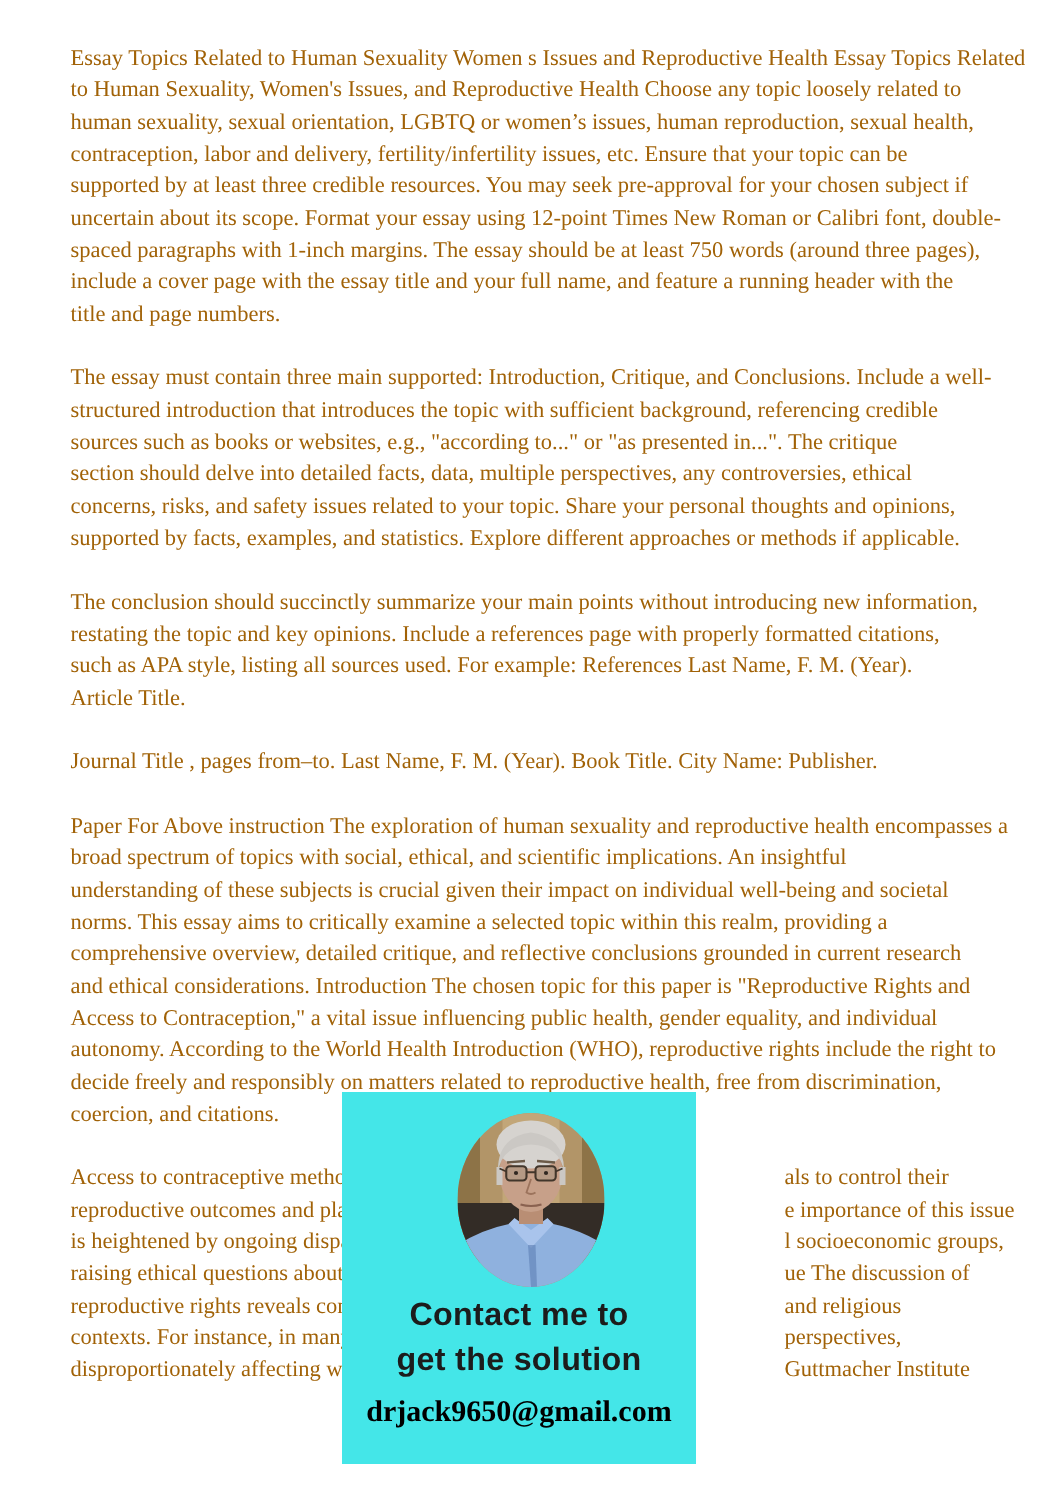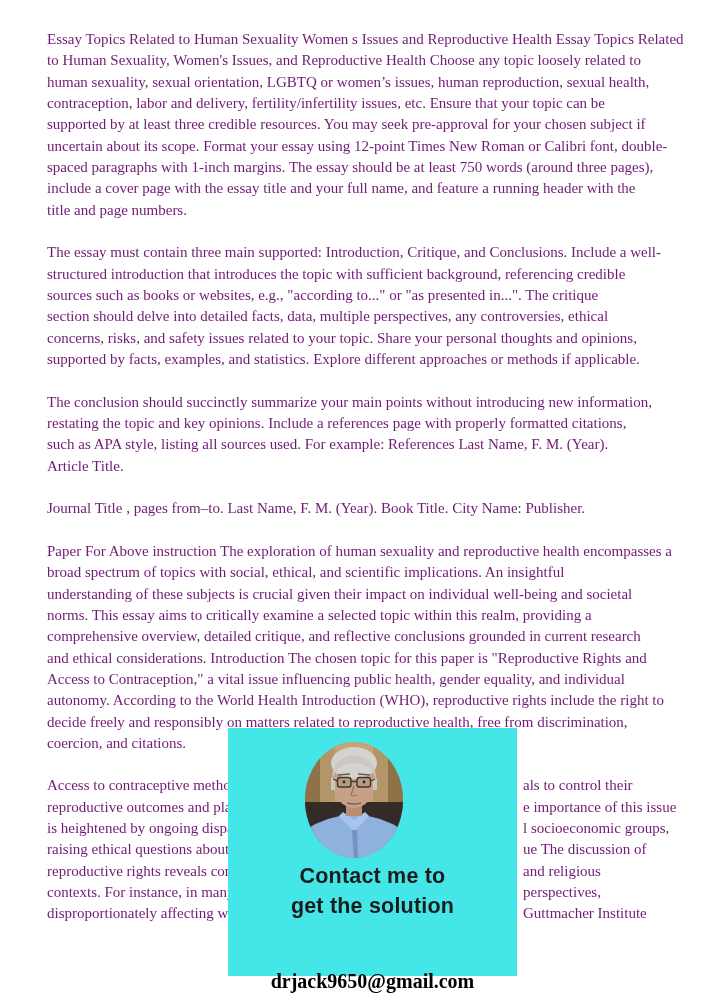--- a/index.html
+++ b/index.html
@@ -8,39 +8,39 @@
     overflow:hidden;font-family:"Liberation Serif",serif;
   }
   .essay{
     position:absolute;left:47px;top:29px;width:614px;
     font-size:15px;line-height:21.33px;color:#000;
   }
   .para{margin:0 0 21.33px 0;padding:0;}
   .line{white-space:nowrap;position:relative;}
   .line .right-frag{position:absolute;left:433px;top:0;padding-left:43px;}
   .overlay{
-    position:absolute;left:228px;top:728px;width:289px;height:248px;
+    position:absolute;left:228px;top:728px;width:236px;height:248px;
   }
   .photo{position:absolute;left:77px;top:14px;width:98px;height:116px;}
   .contact-text{
     position:absolute;left:0;width:100%;text-align:center;
     font-family:"Liberation Sans",sans-serif;font-weight:700;
     font-size:21.5px;letter-spacing:0.2px;
   }
   .ct1{top:136px;}
   .ct2{top:166px;}
   .email{
     position:absolute;top:202px;left:0;width:100%;text-align:center;
     font-family:"Liberation Serif",serif;font-weight:700;font-size:20px;
   }
 </style>
 </head>
 <body style="background: rgb(255, 255, 255);">
 
-<div class="essay" style="color: #701a75;">
+<div class="essay" style="color: #a16207;">
     <div class="para">
       <div class="line">Essay Topics Related to Human Sexuality Women s Issues and Reproductive Health Essay Topics Related</div>
       <div class="line">to Human Sexuality, Women's Issues, and Reproductive Health Choose any topic loosely related to</div>
       <div class="line">human sexuality, sexual orientation, LGBTQ or women’s issues, human reproduction, sexual health,</div>
       <div class="line">contraception, labor and delivery, fertility/infertility issues, etc. Ensure that your topic can be</div>
       <div class="line">supported by at least three credible resources. You may seek pre-approval for your chosen subject if</div>
       <div class="line">uncertain about its scope. Format your essay using 12-point Times New Roman or Calibri font, double-</div>
       <div class="line">spaced paragraphs with 1-inch margins. The essay should be at least 750 words (around three pages),</div>
       <div class="line">include a cover page with the essay title and your full name, and feature a running header with the</div>
       <div class="line">title and page numbers.</div>
@@ -116,14 +116,14 @@
         <path d="M 32.5 39 L 28 37 M 65.5 39 L 70 37" stroke="#42362b" stroke-width="1.2" fill="none"></path>
         <circle cx="39" cy="40" r="1.4" fill="#2f2620"></circle>
         <circle cx="59" cy="40" r="1.4" fill="#2f2620"></circle>
         <path d="M 49 44 Q 47 50 46 53 Q 49 55 52 53" stroke="#9c735c" stroke-width="1.2" fill="none"></path>
         <path d="M 42 61 Q 49 63 56 61" stroke="#8a6250" stroke-width="1.4" fill="none"></path>
       </g>
     </svg>
   </div>
   <div class="contact-text ct1" style="color: rgb(28, 28, 28);">Contact me to</div>
   <div class="contact-text ct2" style="color: rgb(28, 28, 28);">get the solution</div>
-  <div class="email" style="color: rgb(0, 0, 0); margin-top: 40px;">drjack9650@gmail.com</div>
+  <div class="email" style="color: rgb(0, 0, 0);">drjack9650@gmail.com</div>
 </div>
 
 </body></html>

